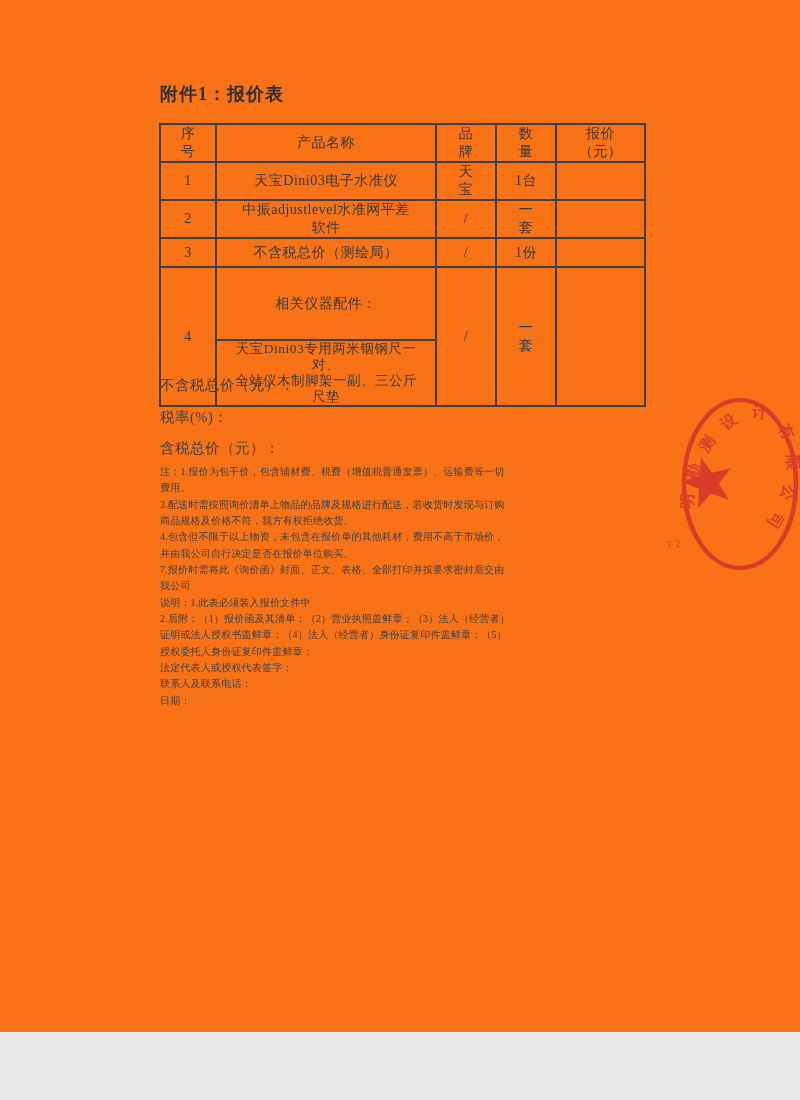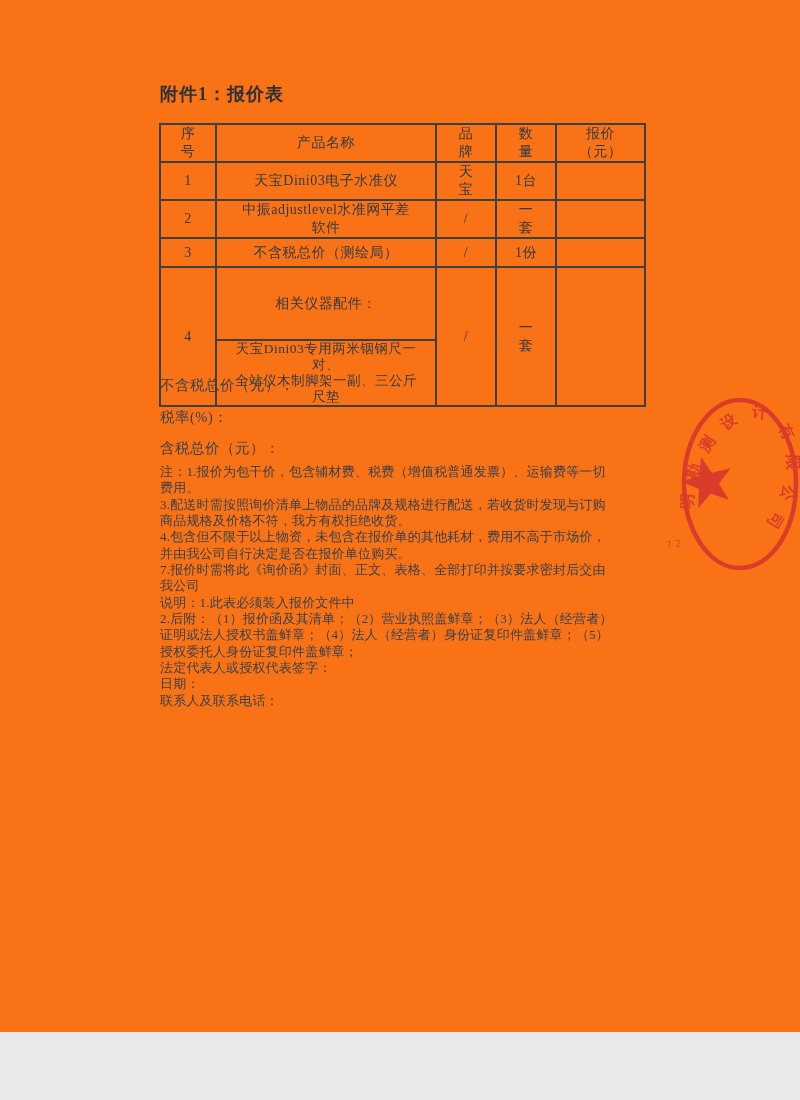--- a/index.html
+++ b/index.html
@@ -27,21 +27,21 @@
   .r3{height:29px;}
   .r4a{height:73px;}
   .r4b{height:33px;}
   td.name-bottom{
     text-align:left;font-size:13.5px;line-height:16px;padding:1px 1px;
     letter-spacing:0;
   }
   .totals-line{position:absolute;left:160px;font-size:14.5px;color:#39404c;letter-spacing:.5px;}
   .body-text{
     position:absolute;left:160px;top:464px;width:494px;
-    font-size:13px;line-height:16.35px;color:#39404c;letter-spacing:.2px;
+    font-size:10px;line-height:16.35px;color:#39404c;letter-spacing:.2px;
   }
   .body-text div{white-space:nowrap;}
   .stamp{position:absolute;left:652px;top:385px;width:148px;height:200px;}
   .stamp svg{display:block;}
 </style>
 </head>
 <body>
 
 <div class="page">
 
@@ -113,22 +113,22 @@
     <div>商品规格及价格不符，我方有权拒绝收货。</div>
     <div>4.包含但不限于以上物资，未包含在报价单的其他耗材，费用不高于市场价，</div>
     <div>并由我公司自行决定是否在报价单位购买。</div>
     <div>7.报价时需将此《询价函》封面、正文、表格、全部打印并按要求密封后交由</div>
     <div>我公司</div>
     <div>说明：1.此表必须装入报价文件中</div>
     <div>2.后附：（1）报价函及其清单；（2）营业执照盖鲜章；（3）法人（经营者）</div>
     <div>证明或法人授权书盖鲜章；（4）法人（经营者）身份证复印件盖鲜章；（5）</div>
     <div>授权委托人身份证复印件盖鲜章；</div>
     <div>法定代表人或授权代表签字：</div>
+    <div>联系人及联系电话：</div>
     <div>日期：</div>
-    <div>联系人及联系电话：</div>
   </div>
 
   <div class="stamp">
     <svg width="148" height="200" viewBox="0 0 148 200">
       <g opacity="0.88">
         <ellipse cx="88" cy="99" rx="56" ry="84" fill="none" stroke-width="4.5" stroke="#d6352c"></ellipse>
         <polygon points="49.0,71.9 59.9,87.7 78.6,83.3 67.0,98.6 77.0,115.0 58.8,108.6 46.3,123.2 46.8,104.0 29.0,96.6 47.5,91.1" fill="#d6352c"></polygon>
         <g transform="rotate(22 88 99)">
           <path id="sealArc" d="M 54.1 142.1 A 43 70 0 1 1 121.9 142.1" fill="none"></path>
           <text font-size="15.5" font-weight="bold" font-family="Liberation Serif, DejaVu Serif, serif" fill="#d6352c">

